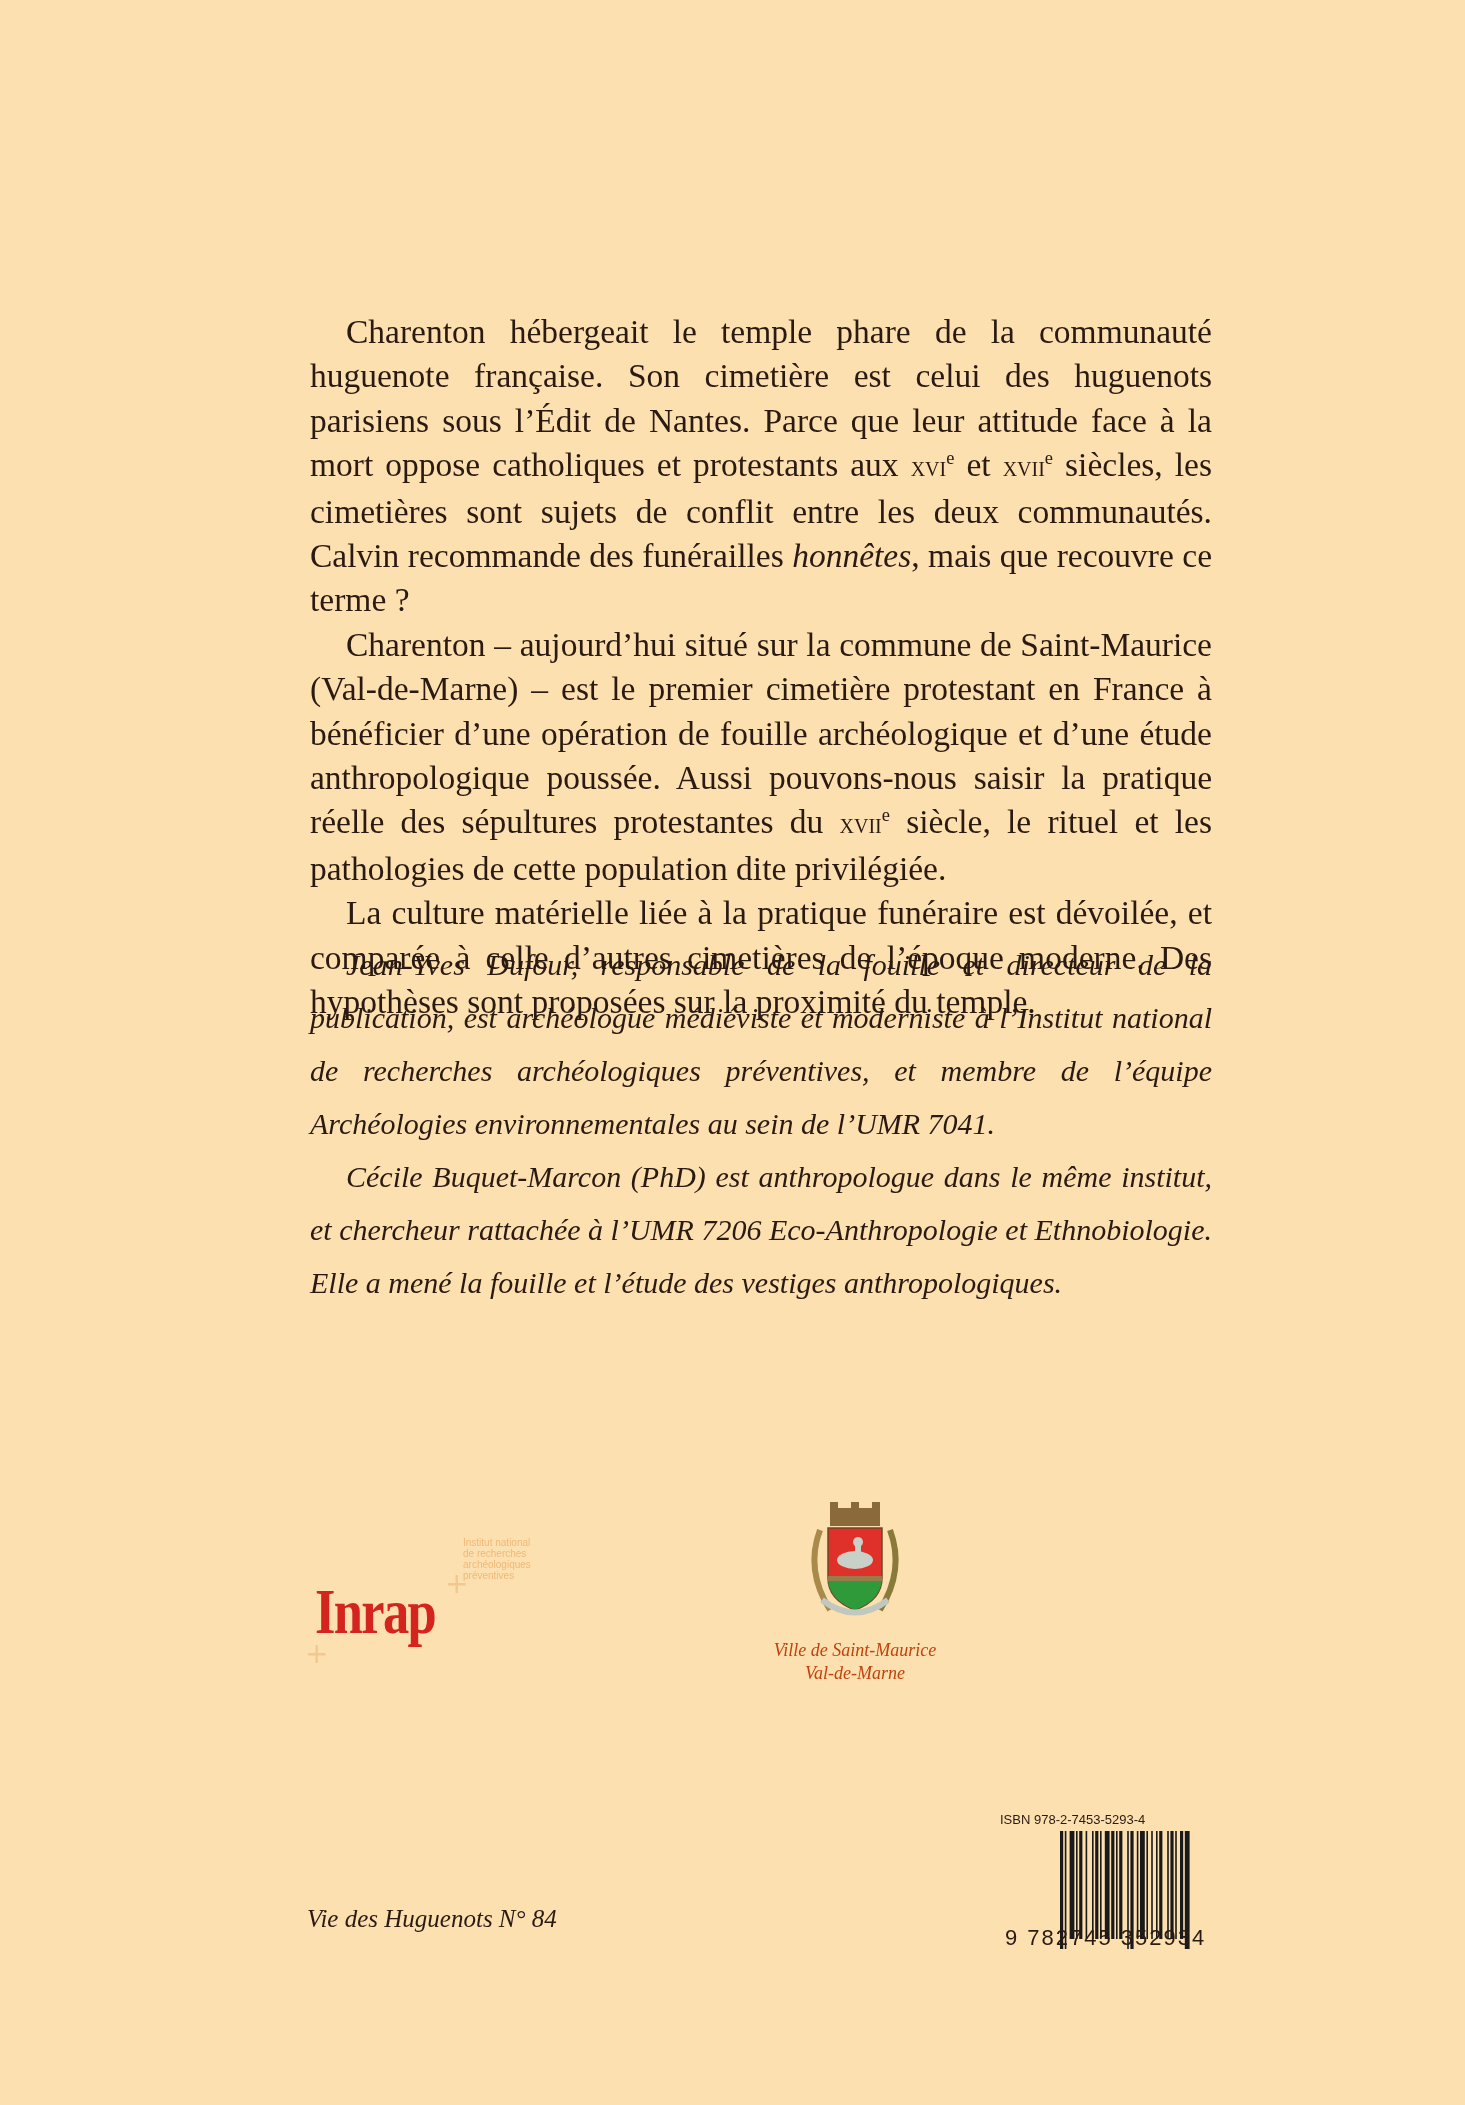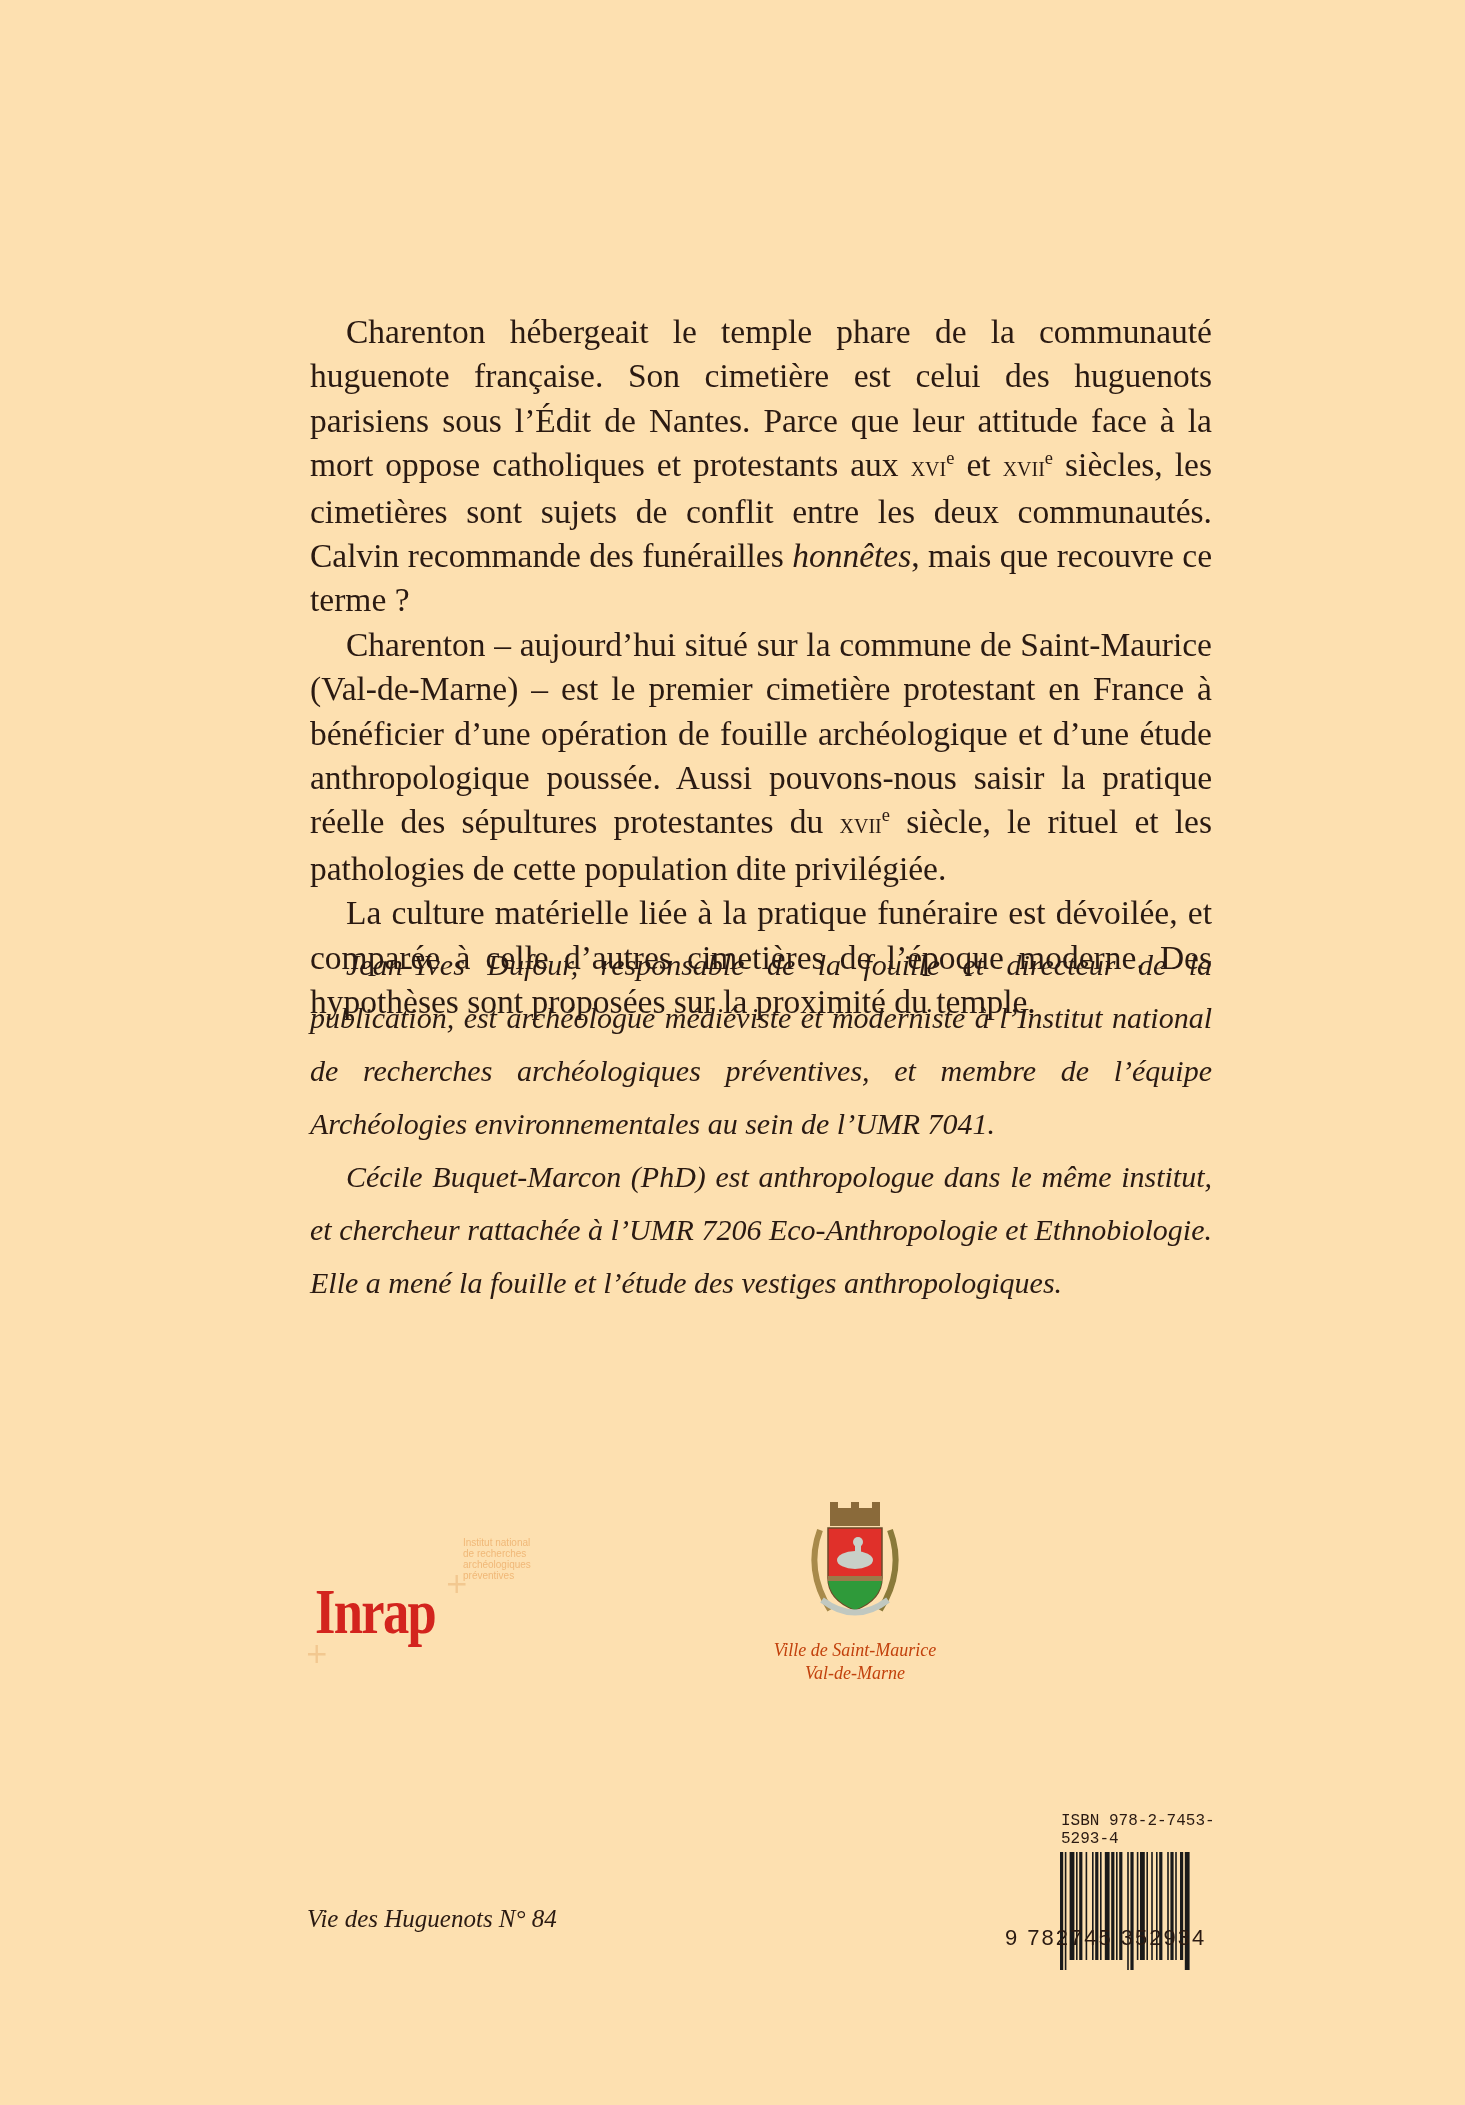--- a/index.html
+++ b/index.html
@@ -18,21 +18,21 @@
   .inrap-sub { position:absolute; left:148px; top:-38px; font-family:"Liberation Sans",sans-serif; font-size:10px; line-height:11px; color:#f0b878; width:70px; }
   .plus { position:absolute; color:#f2c890; font-size:28px; font-family:"DejaVu Sans",sans-serif; }
   .arpea { position:absolute; left:197px; top:24px; width:123px; height:118px; background:#d4ba90; border:1px solid #c8a978; }
   .arpea-text { position:absolute; left:8px; bottom:6px; font-family:"DejaVu Serif",serif; font-size:27px; color:#5a1a12; letter-spacing:-1px; font-weight:bold; }
   .arpea-94 { position:absolute; right:8px; top:14px; font-family:"Liberation Serif",serif; font-size:32px; color:#8a1a12; font-weight:bold; }
   .stm { position:absolute; left:460px; top:-20px; width:190px; text-align:center; }
   .stm-caption { font-family:"Liberation Serif",serif; font-style:italic; font-size:18px; line-height:23px; color:#c2410c; }
   .credit { position:absolute; left:307px; top:1790px; font-family:"Liberation Serif",serif; font-style:italic; font-size:22px; line-height:31px; }
   .series { position:absolute; left:307px; top:1905px; font-family:"Liberation Serif",serif; font-style:italic; font-size:25px; }
   .isbn { position:absolute; left:1000px; top:1812px; width:250px; }
-  .isbn-label { font-family:Liberation Mono, monospace; font-size:16px; letter-spacing:0px; margin-left:61px; }
+  .isbn-label { font-family:Liberation Sans, sans-serif; font-size:13px; letter-spacing:0px; }
   .barcode { position:relative; height:120px; margin-top:4px; }
   .barcode-digits { position:absolute; top:1925px; left:1005px; font-family:"Liberation Sans",sans-serif; font-size:22px; letter-spacing:2px; }
 </style>
 </head>
 <body>
 
 <div class="col summary">
   <p><span>Charenton hébergeait le temple phare de la communauté huguenote française. Son cimetière est celui des huguenots parisiens sous l’Édit de Nantes. Parce que leur attitude face à la mort oppose catholiques et protestants aux </span><span class="sc">xvi</span><span class="sup">e</span><span> et </span><span class="sc">xvii</span><span class="sup">e</span><span> siècles, les cimetières sont sujets de conflit entre les deux communautés. Calvin recommande des funérailles </span><em>honnêtes</em><span>, mais que recouvre ce terme ?</span></p>
   <p><span>Charenton – aujourd’hui situé sur la commune de Saint-Maurice (Val-de-Marne) – est le premier cimetière protestant en France à bénéficier d’une opération de fouille archéologique et d’une étude anthropologique poussée. Aussi pouvons-nous saisir la pratique réelle des sépultures protestantes du </span><span class="sc">xvii</span><span class="sup">e</span><span> siècle, le rituel et les pathologies de cette population dite privilégiée.</span></p>
   <p>La culture matérielle liée à la pratique funéraire est dévoilée, et comparée à celle d’autres cimetières de l’époque moderne. Des hypothèses sont proposées sur la proximité du temple.</p>

